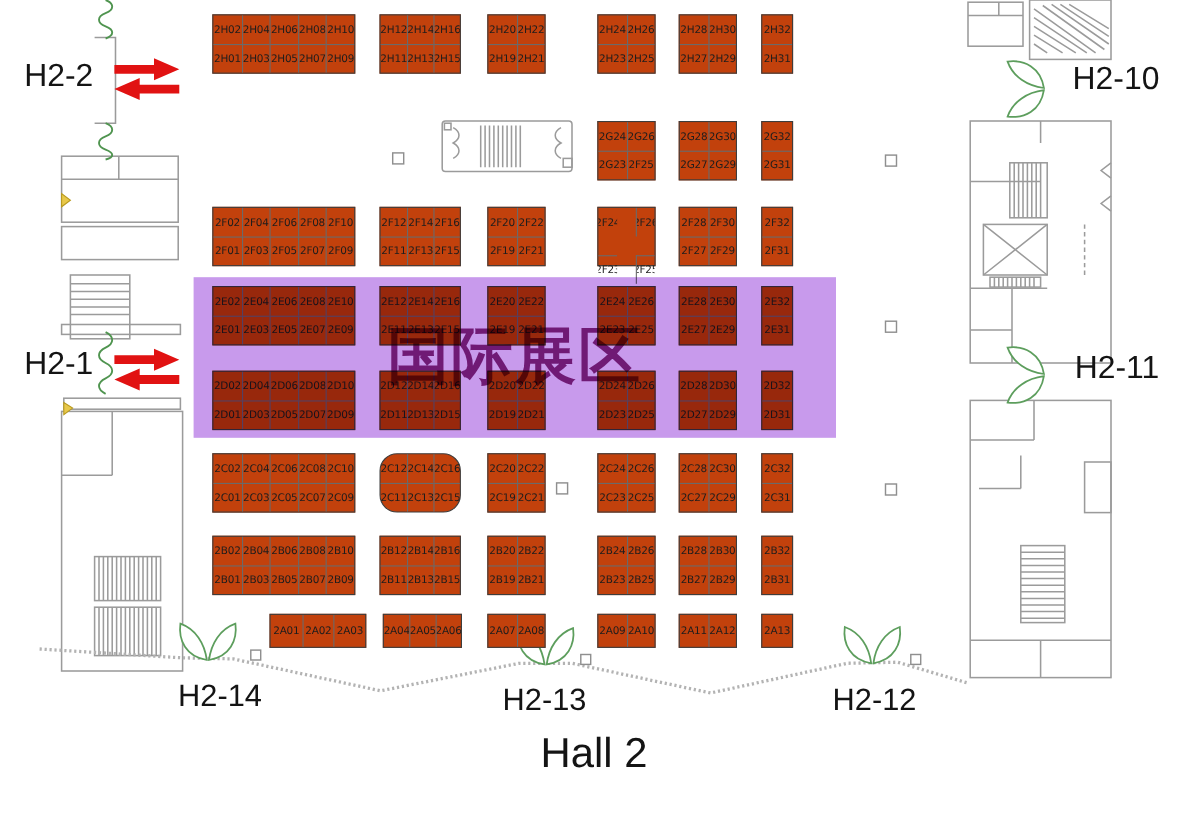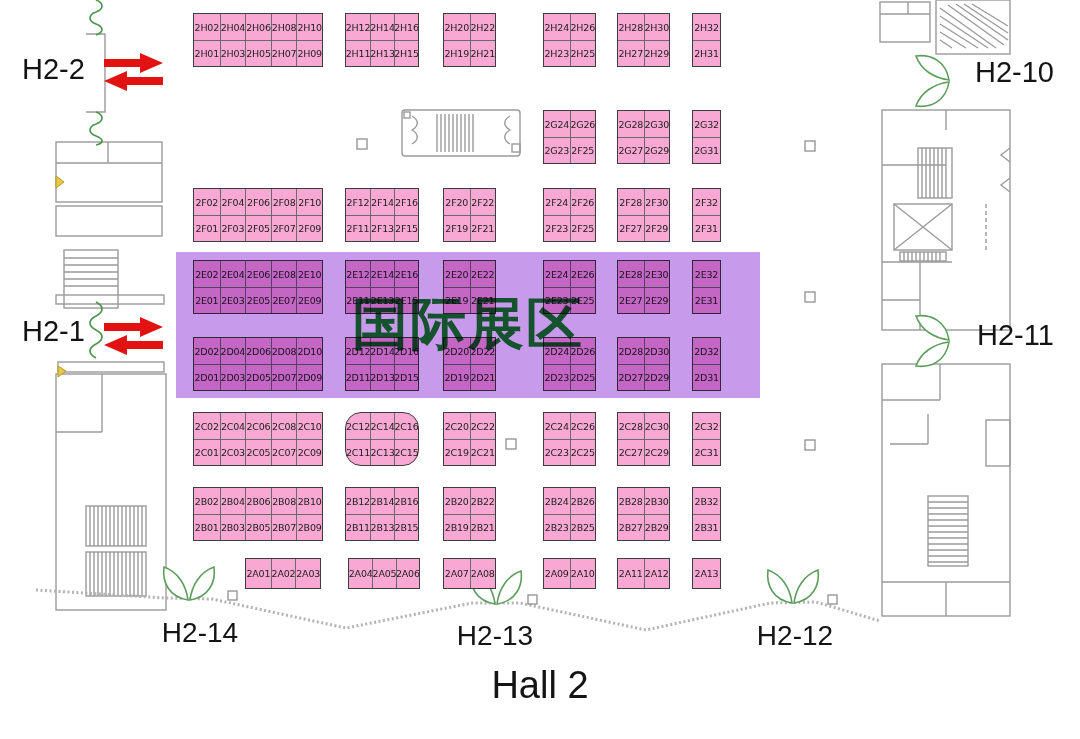--- a/index.html
+++ b/index.html
@@ -3,37 +3,37 @@
 <meta charset="utf-8">
 <style>
   html,body{margin:0;padding:0;}
   body{
     width:1080px;height:739px;position:relative;background:#fff;
     font-family:"Liberation Sans",sans-serif;overflow:hidden;
   }
   #deco{position:absolute;left:0;top:0;z-index:1;}
   #booth-layer{position:absolute;left:0;top:0;width:1080px;height:739px;z-index:2;}
   .block{
-    position:absolute;display:grid;background:#f9a8d4;
+    position:absolute;display:grid;background:#c2410c;
     border:1px solid #3d3d3d;box-sizing:border-box;
   }
   .booth{
     display:flex;align-items:center;justify-content:center;
     font-size:9.5px;letter-spacing:-0.2px;color:#1d1d1d;
     font-family:"DejaVu Sans",sans-serif;overflow:hidden;
   }
   .bl{border-left:1px solid #6a6a6a;}
   .bt{border-top:1px solid #6a6a6a;}
   #highlight-zone{
     position:absolute;left:176px;top:252px;width:584px;height:146px;
     background:#c89aec;mix-blend-mode:multiply;z-index:3;
     display:flex;align-items:center;justify-content:center;
   }
   #highlight-zone span{
-    font-size:56px;font-weight:700;color:#14532d;letter-spacing:2px;
+    font-size:56px;font-weight:700;color:#701a75;letter-spacing:2px;
     font-family:"DejaVu Sans",sans-serif;white-space:nowrap;
   }
   .gate-label{
     position:absolute;font-size:29px;color:#141414;z-index:4;white-space:nowrap;
     font-weight:500;
   }
   .gate-label.small{font-size:28px;}
   #hall-title{
     position:absolute;left:390px;top:664px;width:300px;text-align:center;
     font-size:38px;color:#141414;z-index:4;font-weight:400;
@@ -221,21 +221,21 @@
       <div class="booth bt">2F11</div>
       <div class="booth bl bt">2F13</div>
       <div class="booth bl bt">2F15</div>
     </div>
     <div class="block" style="left: 443px; top: 188px; width: 53px; height: 54px; grid-template-columns: repeat(2, 1fr); grid-template-rows: 26px 26px;">
       <div class="booth">2F20</div>
       <div class="booth bl">2F22</div>
       <div class="booth bt">2F19</div>
       <div class="booth bl bt">2F21</div>
     </div>
-    <div class="block" style="left: 543px; top: 188px; width: 53px; height: 54px; grid-template-columns: repeat(2, 1fr); grid-template-rows: 26px 26px;">
+    <div class="block" style="left: 543px; top: 188px; width: 53px; height: 54px; grid-template-columns: repeat(2, 1fr); grid-template-rows: 26px 26px; gap: 17px;">
       <div class="booth">2F24</div>
       <div class="booth bl">2F26</div>
       <div class="booth bt">2F23</div>
       <div class="booth bl bt">2F25</div>
     </div>
     <div class="block" style="left: 617px; top: 188px; width: 53px; height: 54px; grid-template-columns: repeat(2, 1fr); grid-template-rows: 26px 26px;">
       <div class="booth">2F28</div>
       <div class="booth bl">2F30</div>
       <div class="booth bt">2F27</div>
       <div class="booth bl bt">2F29</div>
@@ -405,21 +405,21 @@
     <div class="block" style="left: 617px; top: 487px; width: 53px; height: 54px; grid-template-columns: repeat(2, 1fr); grid-template-rows: 26px 26px;">
       <div class="booth">2B28</div>
       <div class="booth bl">2B30</div>
       <div class="booth bt">2B27</div>
       <div class="booth bl bt">2B29</div>
     </div>
     <div class="block" style="left: 692px; top: 487px; width: 29px; height: 54px; grid-template-columns: repeat(1, 1fr); grid-template-rows: 26px 26px;">
       <div class="booth">2B32</div>
       <div class="booth bt">2B31</div>
     </div>
-    <div class="block" style="left: 245px; top: 558px; width: 76px; height: 31px; grid-template-columns: repeat(3, 1fr); grid-template-rows: 29px;">
+    <div class="block" style="left: 245px; top: 558px; width: 88px; height: 31px; grid-template-columns: repeat(3, 1fr); grid-template-rows: 29px;">
       <div class="booth">2A01</div>
       <div class="booth bl">2A02</div>
       <div class="booth bl">2A03</div>
     </div>
     <div class="block" style="left: 348px; top: 558px; width: 72px; height: 31px; grid-template-columns: repeat(3, 1fr); grid-template-rows: 29px;">
       <div class="booth">2A04</div>
       <div class="booth bl">2A05</div>
       <div class="booth bl">2A06</div>
     </div>
     <div class="block" style="left: 443px; top: 558px; width: 53px; height: 31px; grid-template-columns: repeat(2, 1fr); grid-template-rows: 29px;">

